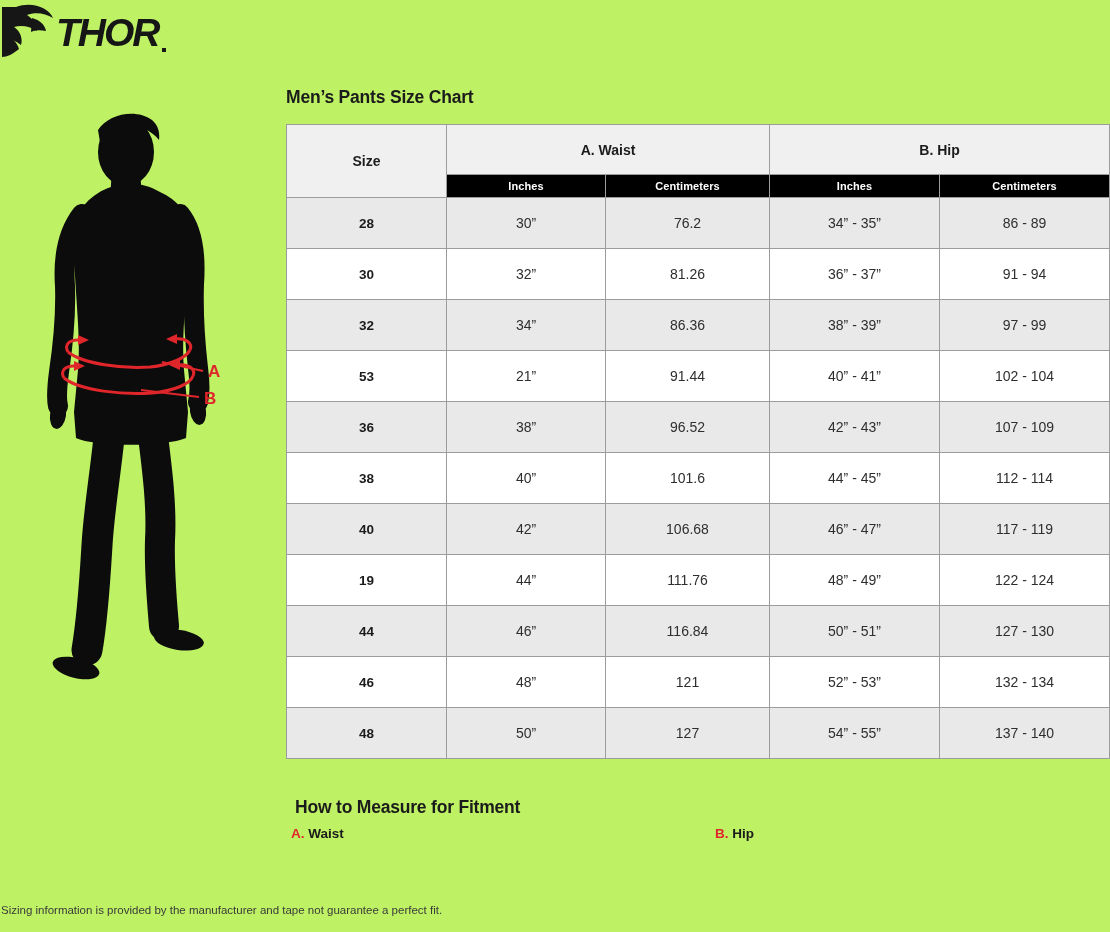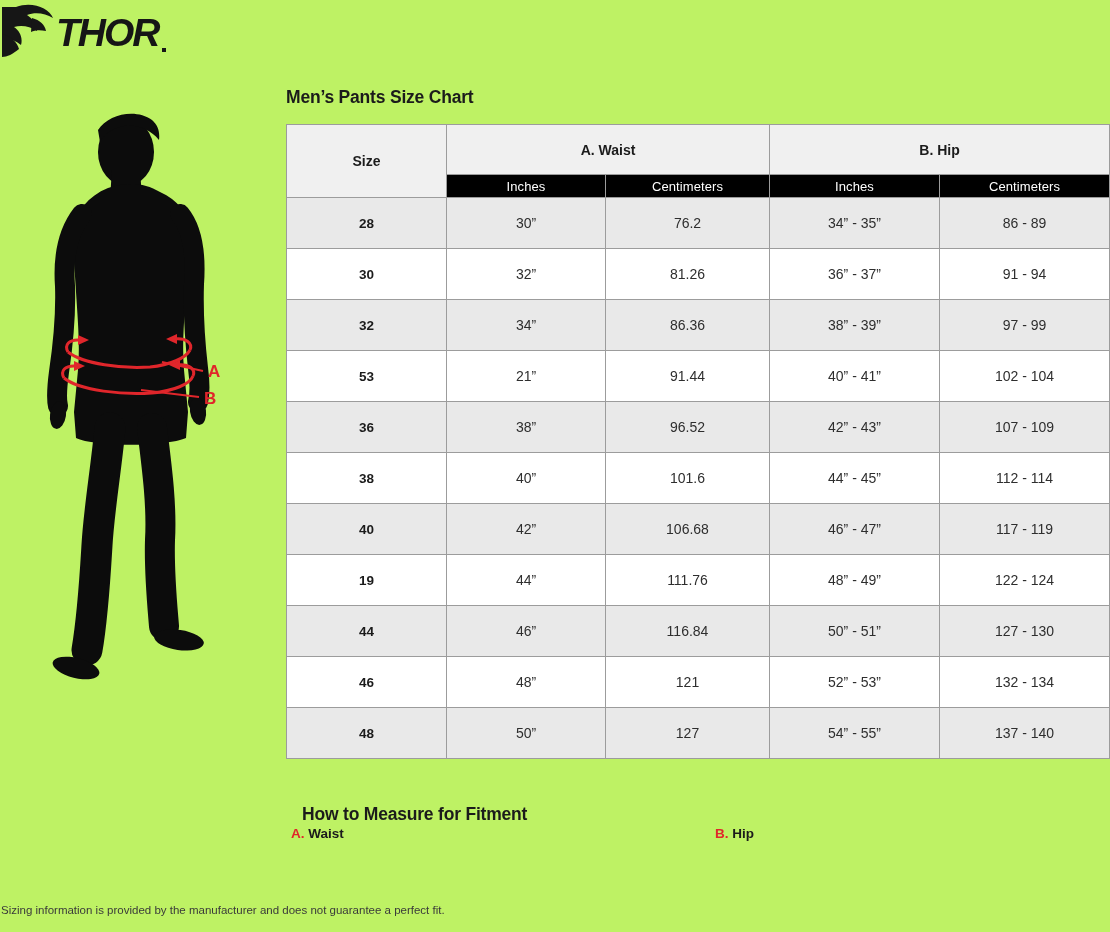--- a/index.html
+++ b/index.html
@@ -23,27 +23,27 @@
   .silh-stroke{stroke:#0c0c0c;fill:none;stroke-linecap:round;}
   .band{stroke:var(--red);fill:none;}
   .band-fill{fill:var(--red);}
   .band-label{fill:var(--red);font-weight:bold;font-size:17px;font-family:"Liberation Sans",sans-serif;}
   
   .chart-title{position:absolute;left:286px;top:87px;margin:0;font-size:17.5px;font-weight:700;letter-spacing:-0.2px;color:var(--ink);}
   
   .size-table{position:absolute;left:286px;top:124px;width:823px;border-collapse:collapse;table-layout:fixed;}
   .size-table th,.size-table td{border:1px solid var(--border);padding:0;text-align:center;}
   .size-table thead th.group{height:49px;background:var(--header-bg);font-size:14px;font-weight:700;color:var(--ink);}
-  .size-table thead tr.units th{height:22px;background:#000;color:#fff;font-size:13px;font-weight:400;letter-spacing:0.1px;}
+  .size-table thead tr.units th{height:22px;background:#000;color:#fff;font-size:11px;font-weight:700;letter-spacing:0.1px;}
   .size-table tbody td{height:50px;font-size:14px;font-weight:400;color:#2e2e2e;}
   .size-table tbody td:first-child{font-weight:700;font-size:13.5px;color:var(--ink);}
   .size-table tbody tr:nth-child(odd){background:var(--row-alt);}
   .size-table tbody tr:nth-child(even){background:#fff;}
   
-  .howto-title{position:absolute;left:286px;top:788px;margin:16px;font-size:17.5px;font-weight:700;letter-spacing:-0.2px;color:var(--ink);}
+  .howto-title{position:absolute;left:286px;top:788px;margin:9px;font-size:17.5px;font-weight:700;letter-spacing:-0.2px;color:var(--ink);}
   .howto-item{position:absolute;top:826px;}
   .howto-a{left:291px;width:405px;}
   .howto-b{left:715px;width:392px;}
   .howto-item h3{margin:0 0 5px 0;font-size:13.5px;font-weight:700;color:var(--ink);}
   .howto-item h3 .letter{color:var(--red);}
   .howto-item p{margin:0;font-size:12.5px;line-height:15px;color:#333;}
   
   .disclaimer{position:absolute;left:1px;top:903px;font-size:11.5px;line-height:14px;color:#3a3a3a;}
   .disclaimer p{margin:0;}
 </style>
@@ -217,16 +217,16 @@
 
   <div class="howto-item howto-a">
     <h3><span class="letter">A.</span> <span>Waist</span></h3>
   </div>
 
   <div class="howto-item howto-b">
     <h3><span class="letter">B.</span> <span>Hip</span></h3>
   </div>
 
   <div class="disclaimer">
-    <p>Sizing information is provided by the manufacturer and does not guarantee a perfect fit.</p>
+    <p>Sizing information is provided by the manufacturer and tape not guarantee a perfect fit.</p>
   </div>
 
 </div>
 
 </body></html>

